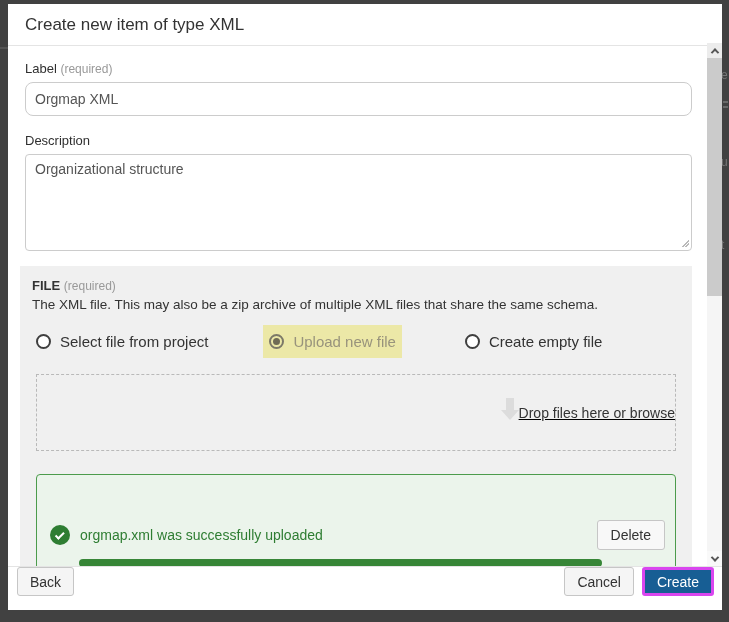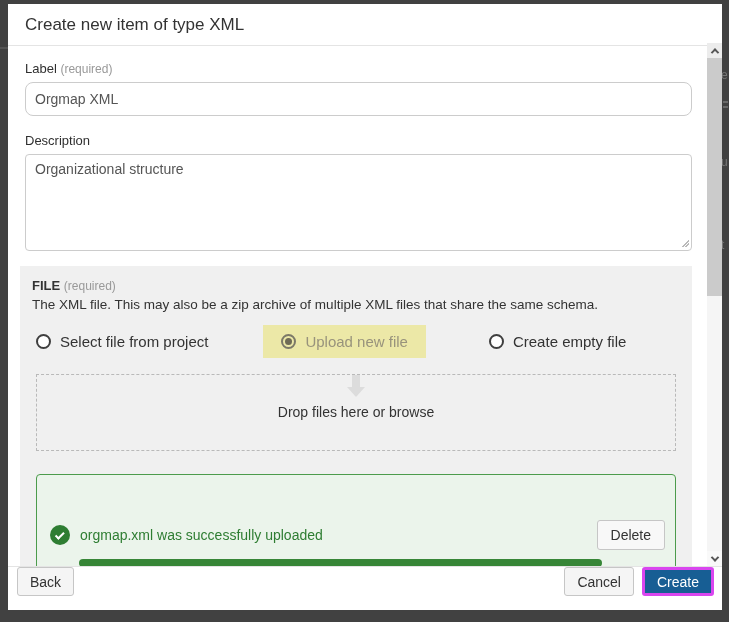--- a/index.html
+++ b/index.html
@@ -47,35 +47,35 @@
   .file-section {
     margin:15px 0 0 -5px; width:672px;
     background:#f0f0f0; padding:12px 16px 27px 16px;
   }
   .file-heading { font-size:13px; color:#333; margin-left:-4px; }
   .file-heading b { font-weight:bold; }
   .file-help { font-size:13.5px; color:#333; margin-top:4px; margin-left:-4px; }
 
   .radio-row { display:flex; align-items:center; margin-top:13px; }
   .radio-opt { display:flex; align-items:center; gap:9px; font-size:15px; color:#333; cursor:default; }
-  .opt-2 { margin-left:55px; padding:8px 18px; background:#ece8a7; color:#98937c; }
+  .opt-2 { margin-left:55px; padding:8px 6px; background:#ece8a7; color:#98937c; }
   .opt-3 { margin-left:63px;justify-content:flex-end; }
   .radio-circle {
     width:15px; height:15px; border:2px solid #3f3f3f; border-radius:50%;
     background:#fff; flex:0 0 auto; position:relative;
   }
   .radio-circle.selected { border-color:#7c7968; background:transparent; }
   .radio-dot {
     position:absolute; left:50%; top:50%; width:7px; height:7px; margin:-3.5px 0 0 -3.5px;
     border-radius:50%; background:#6f6b55;
   }
 
   .dropzone {
     margin-top:16px; height:77px; border:1px dashed #b9b9b9;
-    display:flex; flex-direction:column; align-items:center; justify-content:flex-start;
+    display:flex; flex-direction:row; align-items:center; justify-content:flex-end;text-decoration:underline;
   }
   .dz-arrow { display:flex; flex-direction:column; align-items:center; margin-bottom:7px; }
   .dz-arrow .stem { width:8px; height:12px; background:#dcdcdc; }
   .dz-arrow .head {
     width:0; height:0; border-left:9px solid transparent; border-right:9px solid transparent;
     border-top:10px solid #dcdcdc;
   }
   .dz-text { font-size:14px; color:#333; }
 
   .upload-panel {

